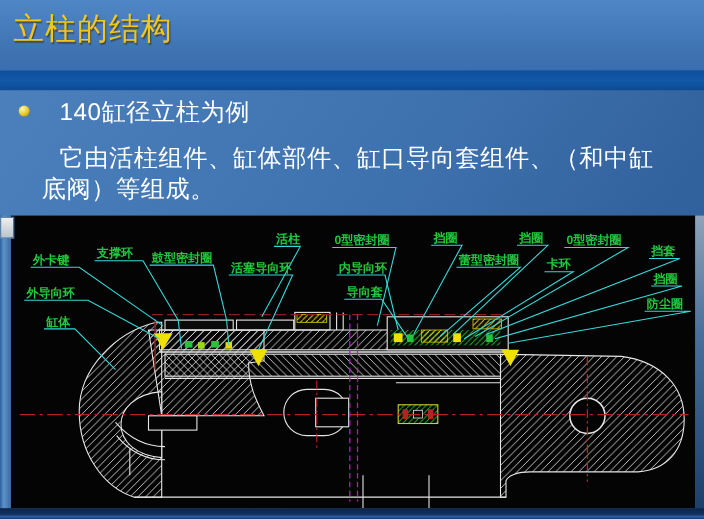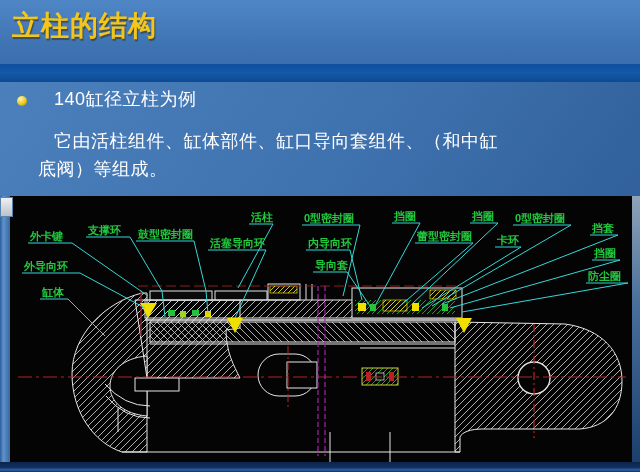--- a/index.html
+++ b/index.html
@@ -6,33 +6,33 @@
   .slide{
     position:relative;width:640px;height:472px;overflow:hidden;
     font-family:"Liberation Sans",sans-serif;
     background:linear-gradient(125deg,#4d82bf 0%,#3f73b0 45%,#33639e 75%,#2a5992 100%);
   }
   .title-bar{
     position:absolute;left:0;top:0;width:640px;height:64px;
     background:linear-gradient(180deg,#4f86c6 0%,#3f74b3 70%,#3a6eae 100%);
   }
   .page-title{
-    position:absolute;left:12px;top:7px;font-size:28px;font-weight:bold;
+    position:absolute;left:12px;top:7px;font-size:28px;font-weight:normal;
     color:#f2c61d;letter-spacing:1px;
     text-shadow:1px 2px 1px rgba(60,40,0,.55);
   }
   .divider-band{
     position:absolute;left:0;top:64px;width:640px;height:18px;
     background:linear-gradient(180deg,#0f4f9d 0%,#1259a8 50%,#0d4a92 100%);
   }
   .bullet-dot{
     position:absolute;left:17px;top:96px;width:10px;height:10px;border-radius:50%;
     background:radial-gradient(circle at 35% 30%,#fff6b0,#e8c71f 55%,#8a7a10);
   }
-  .b-line{position:absolute;color:#ffffff;font-size:18px;letter-spacing:.5px;white-space:nowrap;}
+  .b-line{position:absolute;color:#ffffff;font-size:22px;letter-spacing:.5px;white-space:nowrap;}
   .b1{left:54px;top:87px;}
   .b2{left:54px;top:129px;}
   .b3{left:38px;top:157px;}
   .cad{
     position:absolute;left:10px;top:196px;width:622px;height:266px;background:#040404;
   }
   .scroll-frag{
     position:absolute;left:0;top:197px;width:13px;height:20px;
     background:linear-gradient(180deg,#f0f0f0,#b9c2cc);
     border:1px solid #5d82ab;box-sizing:border-box;

